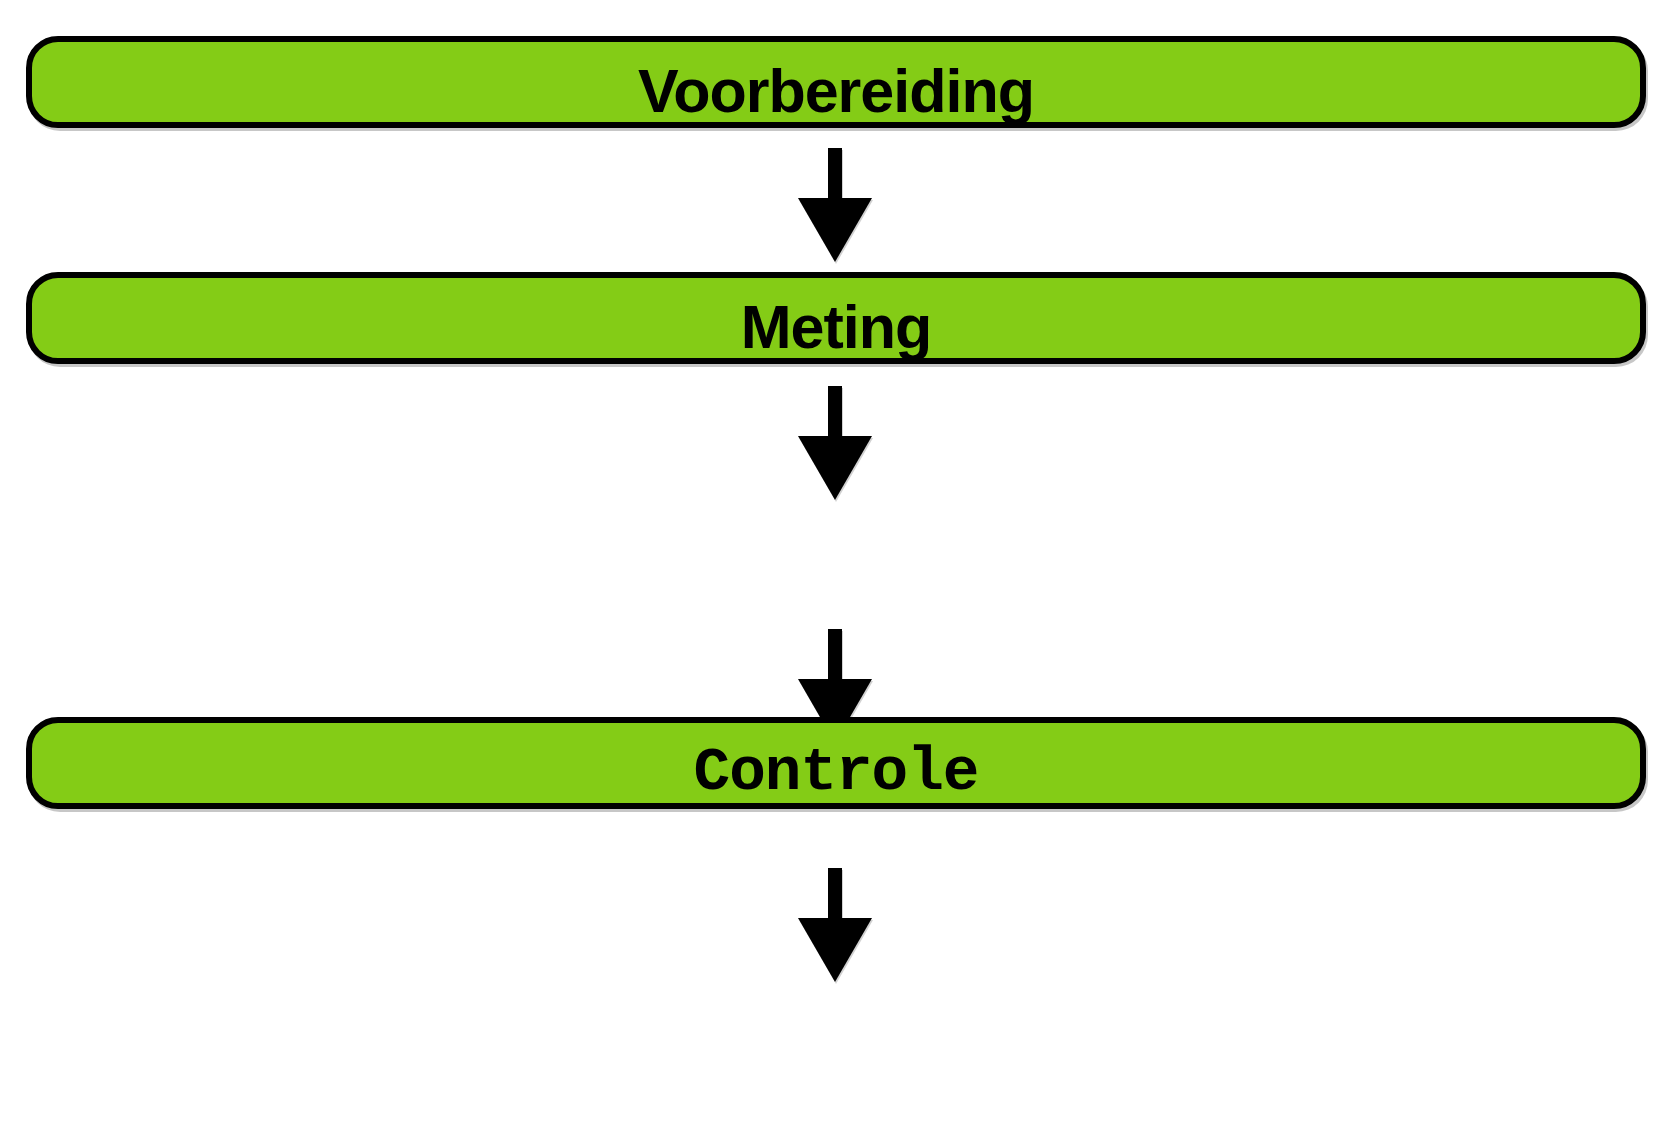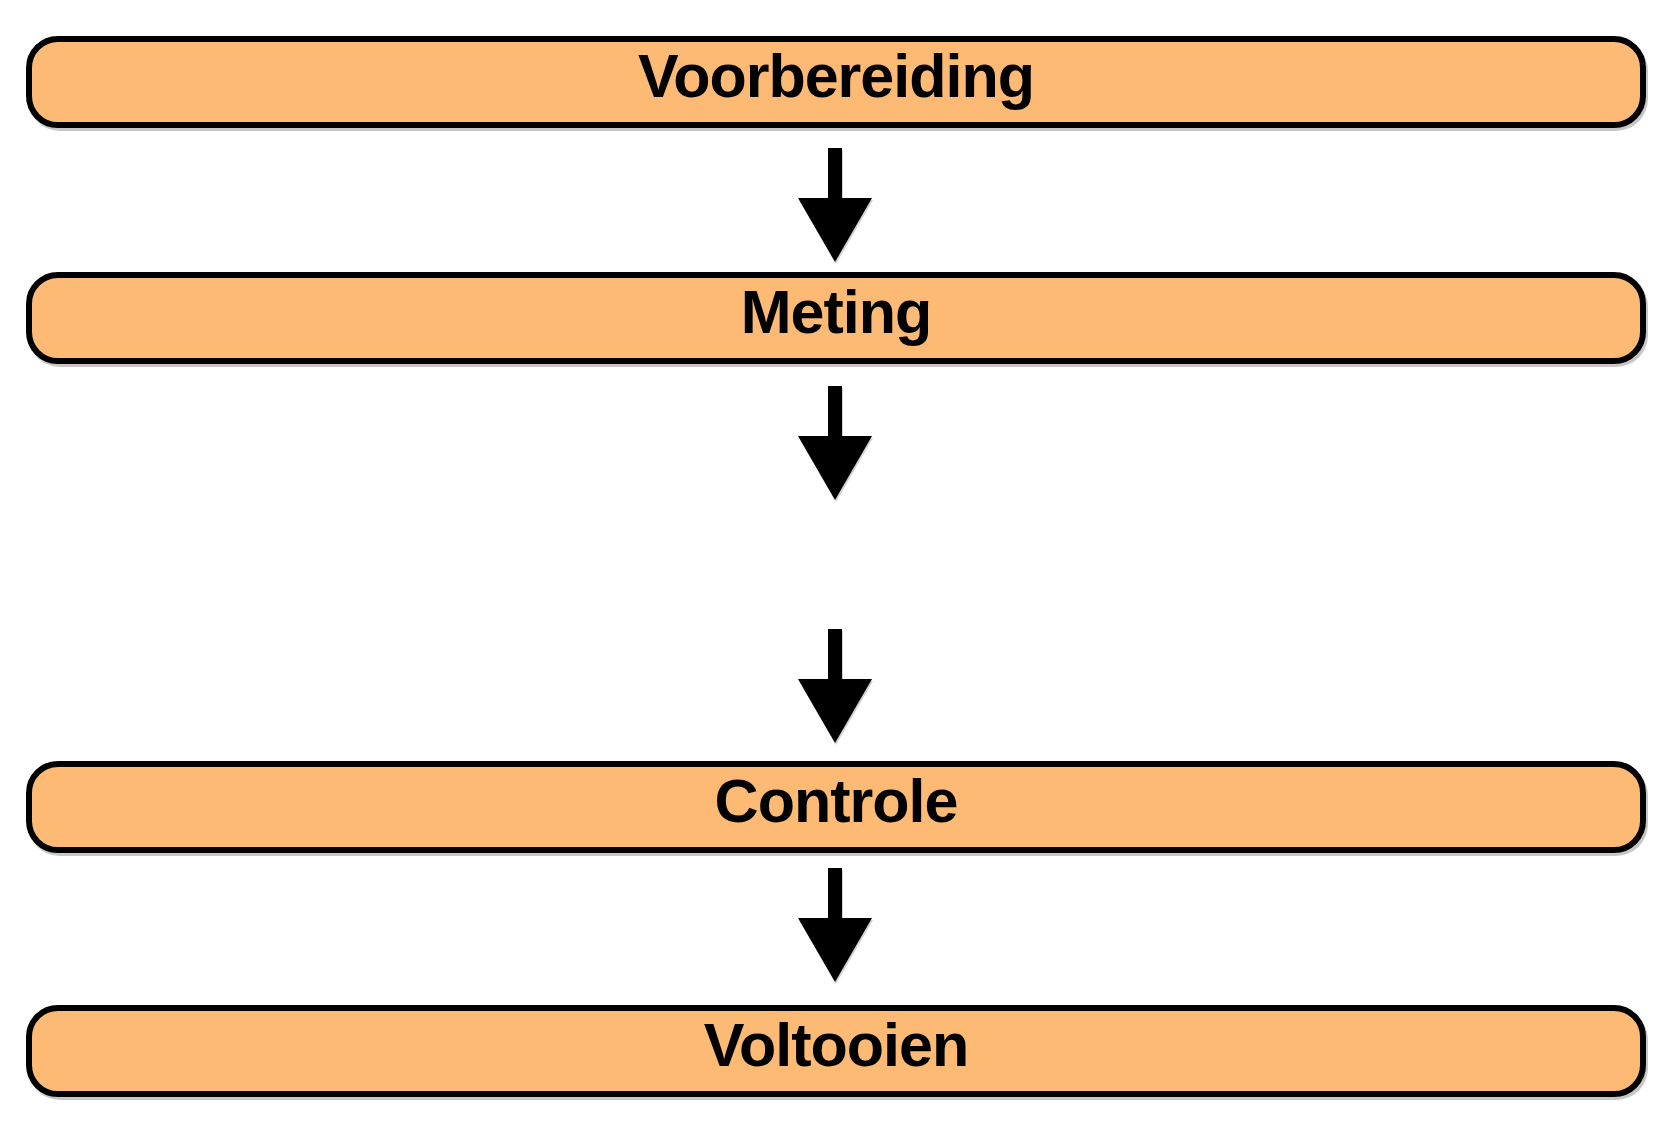--- a/index.html
+++ b/index.html
@@ -14,32 +14,32 @@
     background: #ffffff;
     overflow: hidden;
     font-family: "Liberation Sans", sans-serif;
   }
   .step-box {
     position: absolute;
     left: 26px;
     width: 1620px;
     height: 92px;
     box-sizing: border-box;
-    background: #fdba74;
+    background: #84cc16;
     border: 6px solid #000000;
     border-radius: 32px;
     display: flex;
-    align-items: flex-start;
+    align-items: flex-end;
     justify-content: center;
     box-shadow: 2px 3px 0 rgba(0,0,0,0.22);
   }
   .box-0 { top: 36px; }
   .box-1 { top: 272px; }
   .box-2 { top: 517px; }
-  .box-3 { top: 761px; }
+  .box-3 { top: 717px; font-family: Liberation Mono, monospace; }
   .box-4 { top: 1005px; }
 
   .step-label {
     font-size: 61px;
     font-weight: bold;
     letter-spacing: -1px;
     color: #000000;
     white-space: nowrap;
     line-height: 1;
     padding-top: 4px;
@@ -103,17 +103,14 @@
 
   <div class="step-box box-3">
     <span class="step-label">Controle</span>
   </div>
 
   <div class="arrow arrow-3">
     <div class="arrow-stem"></div>
     <div class="arrow-head"></div>
   </div>
 
-  <div class="step-box box-4">
-    <span class="step-label">Voltooien</span>
-  </div>
 
 </div>
 
 </body></html>

